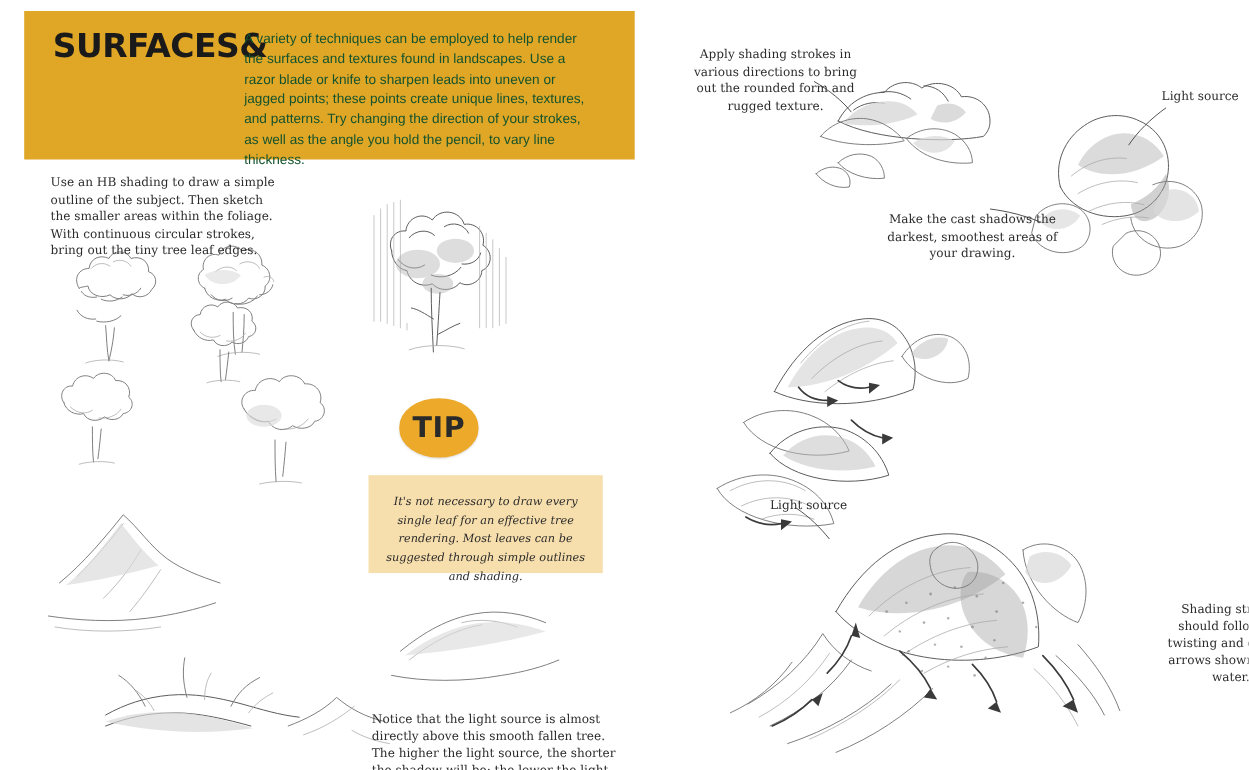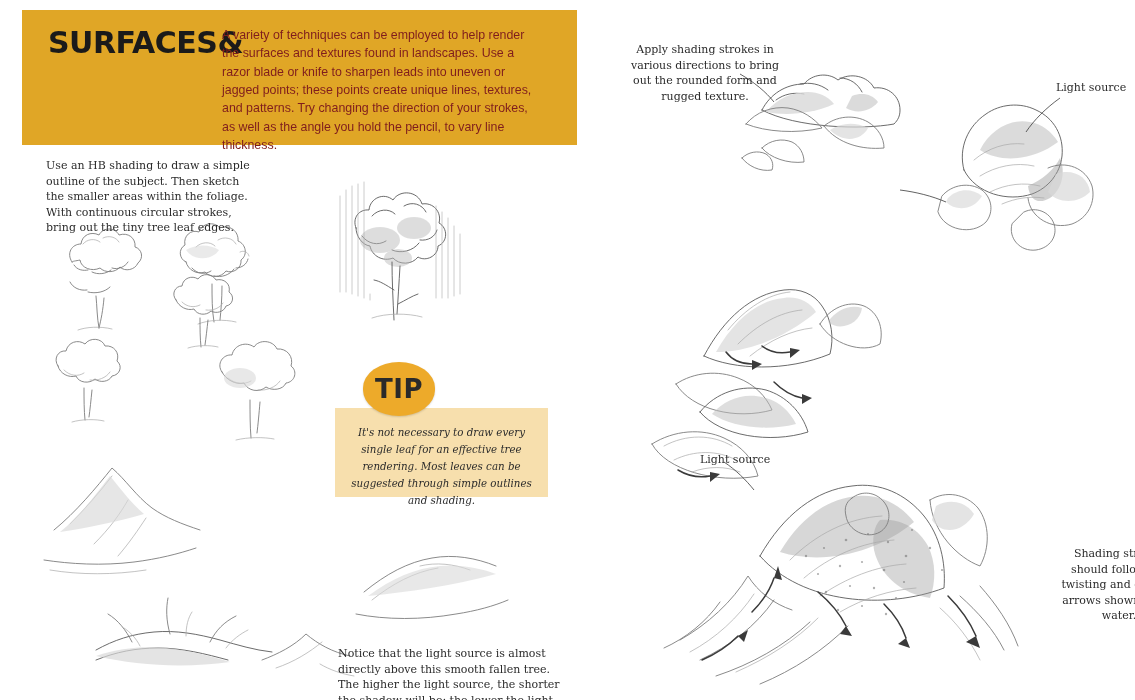--- a/index.html
+++ b/index.html
@@ -45,21 +45,21 @@
     color: #1a1a1a;
     line-height: 1.02;
     text-transform: uppercase;
   }
   .intro {
     flex: 1;
     padding: 16px 33px 0 4px;
     font-family: "Liberation Sans", sans-serif;
     font-size: 12.4px;
     line-height: 1.48;
-    color: #7f1d1d;
+    color: #14532d;
   }
 
   
   .caption {
     position: absolute;
     font-family: "DejaVu Serif", serif;
     font-size: 11px;
     line-height: 1.42;
     color: #2b2b2b;
   }
@@ -84,21 +84,21 @@
   .tip-badge span {
     font-family: "DejaVu Sans", sans-serif;
     font-size: 26px;
     font-weight: bold;
     color: #2a2a2a;
     letter-spacing: 0.5px;
   }
   .tip-box {
     position: absolute;
     left: 335px;
-    top: 408px;
+    top: 432px;
     width: 213px;
     height: 89px;
     background: #f7dfad;
     z-index: 2;
     padding: 16px 14px 0 14px;
     box-sizing: border-box;
   }
   .tip-text {
     font-family: "DejaVu Serif", serif;
     font-style: italic;
@@ -407,19 +407,20 @@
     <div class="tip-text">It's not necessary to draw every single leaf for an effective tree rendering. Most leaves can be suggested through simple outlines and shading.</div>
   </div>
   <div class="tip-badge">
     <span>TIP</span>
   </div>
 
   <div class="caption center" style="left:628px; top:42px; width:154px;">Apply shading strokes in various directions to bring out the rounded form and rugged texture.</div>
 
   <div class="caption" style="left:1056px; top:80px; width:78px;">Light source</div>
 
+  <div class="caption center" style="left:796px; top:192px; width:176px;">Make the cast shadows the darkest, smoothest areas of your drawing.</div>
 
 
   <div class="caption" style="left:700px; top:452px; width:80px;">Light source</div>
 
   <div class="caption center" style="left:1010px; top:546px; width:122px;margin-left:48px;">Shading strokes should follow the twisting and curving arrows shown in the water.</div>
 
 </div>
 
 </body></html>

